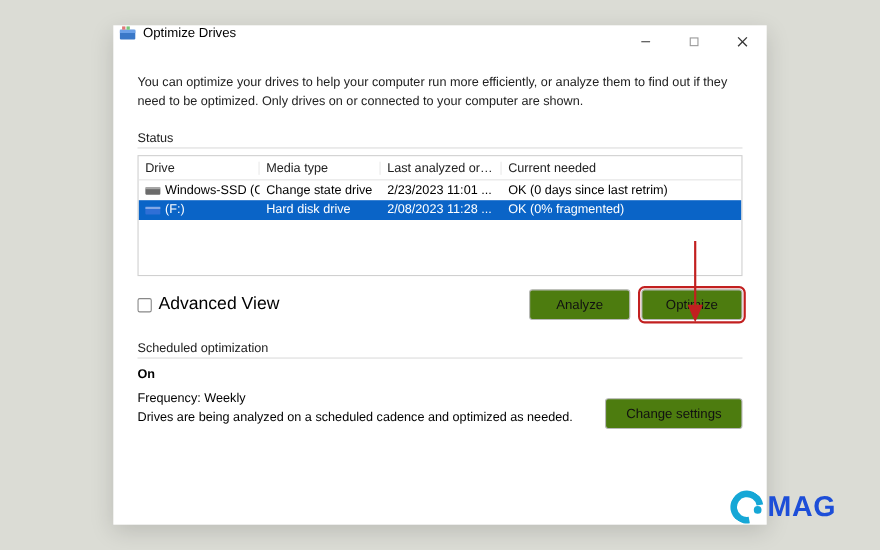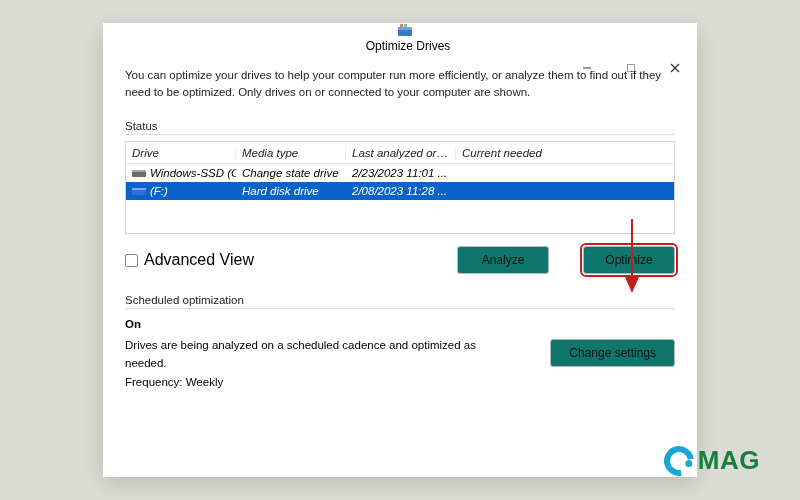--- a/index.html
+++ b/index.html
@@ -20,23 +20,21 @@
     width: 594px;
     height: 454px;
     background: #fff;
     box-shadow: 0 6px 20px rgba(0,0,0,0.15);
     display: flex;
     flex-direction: column;
   }
   .titlebar {
     height: 30px;
     display: flex;
-    align-items: center;
-    padding-left: 16px;
-    flex-direction: column;
+    padding-left: 5px;
   }
   .title-icon {
     width: 16px; height: 16px;
     margin-right: 6px;
     display: inline-flex;
     align-items: center; justify-content: center;
   }
   .title-text { font-size: 12px; }
   .window-controls {
     margin-left: auto;
@@ -64,25 +62,24 @@
     color: #222;
     margin-bottom: 2px;
   }
   .section-rule {
     border: none;
     border-top: 1px solid #dcdcdc;
     margin-bottom: 6px;
   }
   .drive-table {
     border: 1px solid #d0d0d0;
-    height: 93px;
+    height: 110px;
     overflow: hidden;
     background: #fff;
     margin-bottom: 12px;
-    font-style: italic;
   }
   .dt-head, .dt-row {
     display: grid;
     grid-template-columns: 110px 110px 110px 1fr;
     font-size: 11.5px;
     align-items: center;
   }
   .dt-head {
     height: 22px;
     border-bottom: 1px solid #e4e4e4;
@@ -127,37 +124,37 @@
     border: 1px solid #888;
     border-radius: 2px;
     background: #fff;
   }
   .btn {
     height: 28px;
     min-width: 92px;
     padding: 0 18px;
     border: 1px solid #b8b8b8;
     border-radius: 3px;
-    background: #0f766e;
+    background: #4d7c0f;
     font-size: 12px;
     color: #111;
-    display: flex; align-items: center; justify-content: center; margin-left: 24px;
+    display: flex; align-items: center; justify-content: center;
   }
   .btn.outlined-red {
     outline: 2px solid #c22020;
     outline-offset: 1px;
   }
   .btn-group {
     margin-left: auto;
     display: flex;
     gap: 10px;
   }
   .sched {
     display: flex;
-    align-items: center;
+    align-items: flex-end;
     gap: 16px;
   }
   .sched-text {
     font-size: 11.5px;
     line-height: 1.6;
     flex: 1;
   }
   .sched-text .on {
     font-weight: 600;
     margin-bottom: 2px;
@@ -168,21 +165,21 @@
   }
   .watermark {
     position: absolute;
     right: 40px;
     bottom: 24px;
     display: flex; align-items: center;
     gap: 4px;
     font-weight: 700;
     font-size: 26px;
     letter-spacing: 0.5px;
-    color: #15803d;
+    color: #1d4ed8;
   }
   .watermark .c-shape {
     width: 30px; height: 30px;
     border: 6px solid #16a7d6;
     border-radius: 50%;
     border-right-color: transparent;
     transform: rotate(35deg);
     position: relative;
   }
   .watermark .c-shape::after{
@@ -246,31 +243,33 @@
           <div class="dt-row">
             <div class="drive-cell">
               <span class="drive-icon"><svg width="14" height="12" viewBox="0 0 14 12">
                   <rect x="0" y="3" width="14" height="7" rx="1" fill="#6b6b6b"></rect>
                   <rect x="0" y="3" width="14" height="2" fill="rgba(255,255,255,0.4)"></rect>
                 </svg></span>
               <span>Windows-SSD (C:)</span>
             </div>
             <div>Change state drive</div>
             <div>2/23/2023 11:01 ...</div>
+            <div>OK (0 days since last retrim)</div>
           </div>
           <div class="dt-row selected">
             <div class="drive-cell">
               <span class="drive-icon"><svg width="14" height="12" viewBox="0 0 14 12">
                   <rect x="0" y="3" width="14" height="7" rx="1" fill="#2f6fd6"></rect>
                   <rect x="0" y="3" width="14" height="2" fill="rgba(255,255,255,0.4)"></rect>
                 </svg></span>
               <span>(F:)</span>
             </div>
             <div>Hard disk drive</div>
             <div>2/08/2023 11:28 ...</div>
+            <div>OK (0% fragmented)</div>
           </div>
         </div>
     </div>
 
     <div class="actions-row">
       <label class="checkbox-wrap">
         <span class="checkbox"></span>
         <span>Advanced View</span>
       </label>
       <div class="btn-group">
@@ -278,22 +277,22 @@
         <div class="btn outlined-red">Optimize</div>
       </div>
     </div>
 
     <div class="section-label">Scheduled optimization</div>
     <hr class="section-rule">
 
     <div class="sched">
       <div class="sched-text">
         <div class="on">On</div>
+        <div>Frequency: Weekly</div>
         <div>Drives are being analyzed on a scheduled cadence and optimized as needed.</div>
-        <div>Frequency: Weekly</div>
       </div>
       <div class="btn" style="min-width:118px">Change settings</div>
     </div>
 
   </div>
 </div>
 
 <svg class="arrow-annot" style="left:622px; top:217px;" width="20" height="78" viewBox="0 0 20 78">
   <line x1="10" y1="2" x2="10" y2="62" stroke="#c22020" stroke-width="2"></line>
   <polygon points="10,76 3,60 17,60" fill="#c22020"></polygon>

